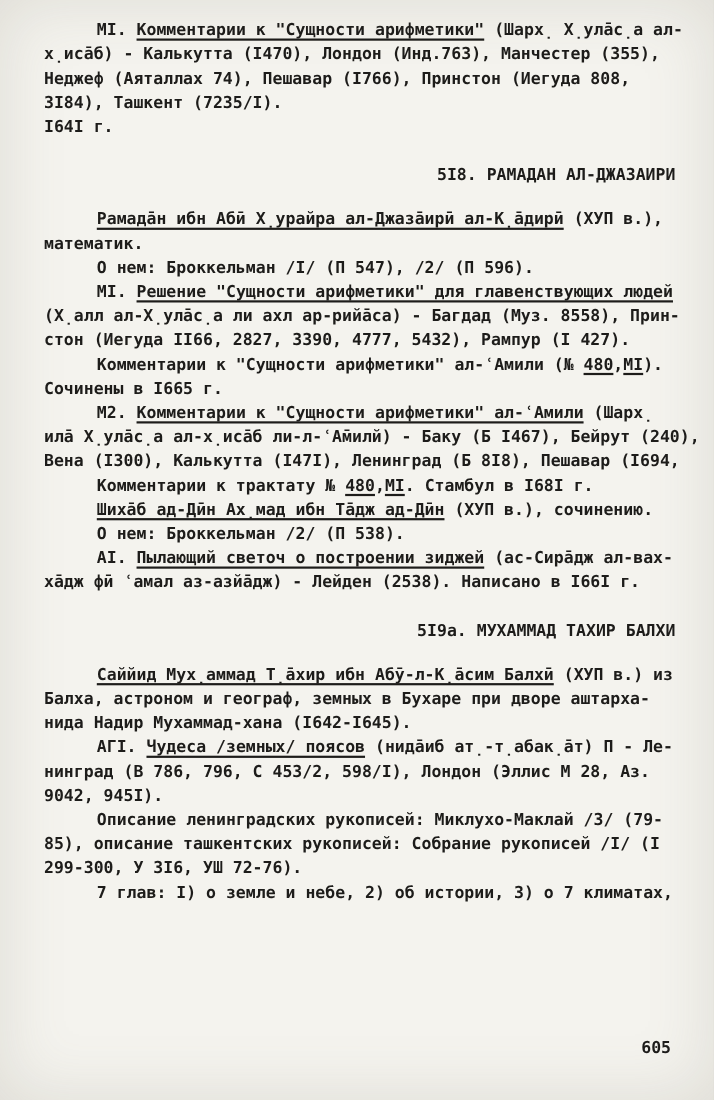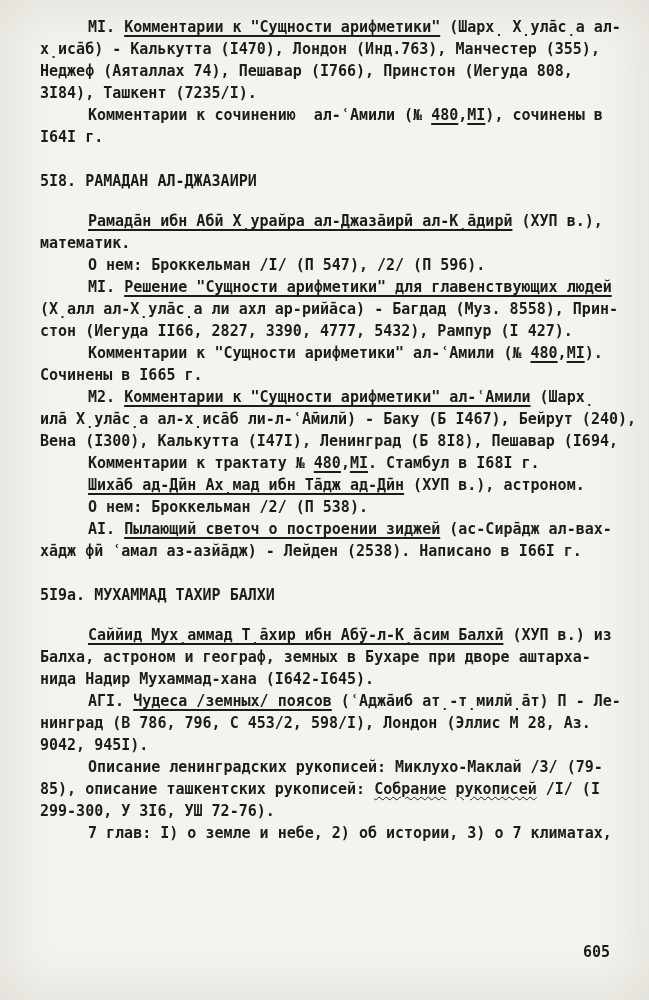--- a/index.html
+++ b/index.html
@@ -19,74 +19,72 @@
   }
   .content {
     position: absolute;
     top: 16px;
     left: 40px;
     width: 574px;
   }
   .line { white-space: pre; }
   .indent { padding-left: 48px; }
   .heading {
-    text-align: left;
+    text-align: right;
     margin: 22px 0 18px 0;
     white-space: pre;
   }
   .u {
     text-decoration: underline;
     text-underline-offset: 3px;
     text-decoration-thickness: 1.5px;
   }
   .w {
-    text-decoration: underline;
     text-decoration-style: wavy;
     text-underline-offset: 2px;
     text-decoration-thickness: 1px;
   }
   .page-number {
     position: absolute;
     top: 941px;
     right: 39px;
   }
 </style>
 </head>
 <body>
 
 <div class="page">
   <div class="content">
       <div class="line indent"><span>МI. </span><span class="u">Комментарии к "Сущности арифметики"</span><span> (Шарх̣ Х̣ула̄с̣а ал-</span></div>
       <div class="line"><span>х̣иса̄б) - Калькутта (I470), Лондон (Инд.763), Манчестер (355),</span></div>
       <div class="line"><span>Неджеф (Аяталлах 74), Пешавар (I766), Принстон (Иегуда 808,</span></div>
       <div class="line"><span>3I84), Ташкент (7235/I).</span></div>
-      <div class="line indent"><span>Комментарии к сочинению  ал-ʿАмили (№ </span><span class="u">480</span><span>,</span><span class="u">МI</span><span>), сочинены в</span></div>
       <div class="line"><span>I64I г.</span></div>
       <div class="heading">5I8. РАМАДАН АЛ-ДЖАЗАИРИ</div>
       <div class="line indent"><span class="u">Рамада̄н ибн Абӣ Х̣урайра ал-Джаза̄ирӣ ал-К̣а̄дирӣ</span><span> (ХУП в.),</span></div>
       <div class="line"><span>математик.</span></div>
       <div class="line indent"><span>О нем: Броккельман /I/ (П 547), /2/ (П 596).</span></div>
       <div class="line indent"><span>МI. </span><span class="u">Решение "Сущности арифметики" для главенствующих людей</span></div>
       <div class="line"><span>(Х̣алл ал-Х̣ула̄с̣а ли ахл ар-рийа̄са) - Багдад (Муз. 8558), Прин-</span></div>
       <div class="line"><span>стон (Иегуда II66, 2827, 3390, 4777, 5432), Рампур (I 427).</span></div>
       <div class="line indent"><span>Комментарии к "Сущности арифметики" ал-ʿАмили (№ </span><span class="u">480</span><span>,</span><span class="u">МI</span><span>).</span></div>
       <div class="line"><span>Сочинены в I665 г.</span></div>
       <div class="line indent"><span>М2. </span><span class="u">Комментарии к "Сущности арифметики" ал-ʿАмили</span><span> (Шарх̣</span></div>
       <div class="line"><span>ила̄ Х̣ула̄с̣а ал-х̣иса̄б ли-л-ʿА̄милй) - Баку (Б I467), Бейрут (240),</span></div>
       <div class="line"><span>Вена (I300), Калькутта (I47I), Ленинград (Б 8I8), Пешавар (I694,</span></div>
       <div class="line indent"><span>Комментарии к трактату № </span><span class="u">480</span><span>,</span><span class="u">МI</span><span>. Стамбул в I68I г.</span></div>
-      <div class="line indent"><span class="u">Шиха̄б ад-Дӣн Ах̣мад ибн Та̄дж ад-Дӣн</span><span> (ХУП в.), астроном.</span></div>
+      <div class="line indent"><span class="u">Шиха̄б ад-Дӣн Ах̣мад ибн Та̄дж ад-Дӣн</span><span> (ХУП в.), сочинению.</span></div>
       <div class="line indent"><span>О нем: Броккельман /2/ (П 538).</span></div>
       <div class="line indent"><span>АI. </span><span class="u">Пылающий светоч о построении зиджей</span><span> (ас-Сира̄дж ал-вах-</span></div>
       <div class="line"><span>ха̄дж фӣ ʿамал аз-азйа̄дж) - Лейден (2538). Написано в I66I г.</span></div>
       <div class="heading">5I9а. МУХАММАД ТАХИР БАЛХИ</div>
       <div class="line indent"><span class="u">Саййид Мух̣аммад Т̣а̄хир ибн Абӯ-л-К̣а̄сим Балхӣ</span><span> (ХУП в.) из</span></div>
       <div class="line"><span>Балха, астроном и географ, земных в Бухаре при дворе аштарха-</span></div>
       <div class="line"><span>нида Надир Мухаммад-хана (I642-I645).</span></div>
-      <div class="line indent"><span>АГI. </span><span class="u">Чудеса /земных/ поясов</span><span> (ʿАджа̄иб ат̣-т̣милй̣а̄т) П - Ле-</span></div>
+      <div class="line indent"><span>АГI. </span><span class="u">Чудеса /земных/ поясов</span><span> (нида̄иб ат̣-т̣абак̣а̄т) П - Ле-</span></div>
       <div class="line"><span>нинград (В 786, 796, С 453/2, 598/I), Лондон (Эллис М 28, Аз.</span></div>
       <div class="line"><span>9042, 945I).</span></div>
       <div class="line indent"><span>Описание ленинградских рукописей: Миклухо-Маклай /3/ (79-</span></div>
       <div class="line"><span>85), описание ташкентских рукописей: </span><span class="w">Собрание</span><span> </span><span class="w">рукописей</span><span> /I/ (I</span></div>
       <div class="line"><span>299-300, У 3I6, УШ 72-76).</span></div>
       <div class="line indent"><span>7 глав: I) о земле и небе, 2) об истории, 3) о 7 климатах,</span></div>
     </div>
   <div class="page-number">605</div>
 </div>
 

